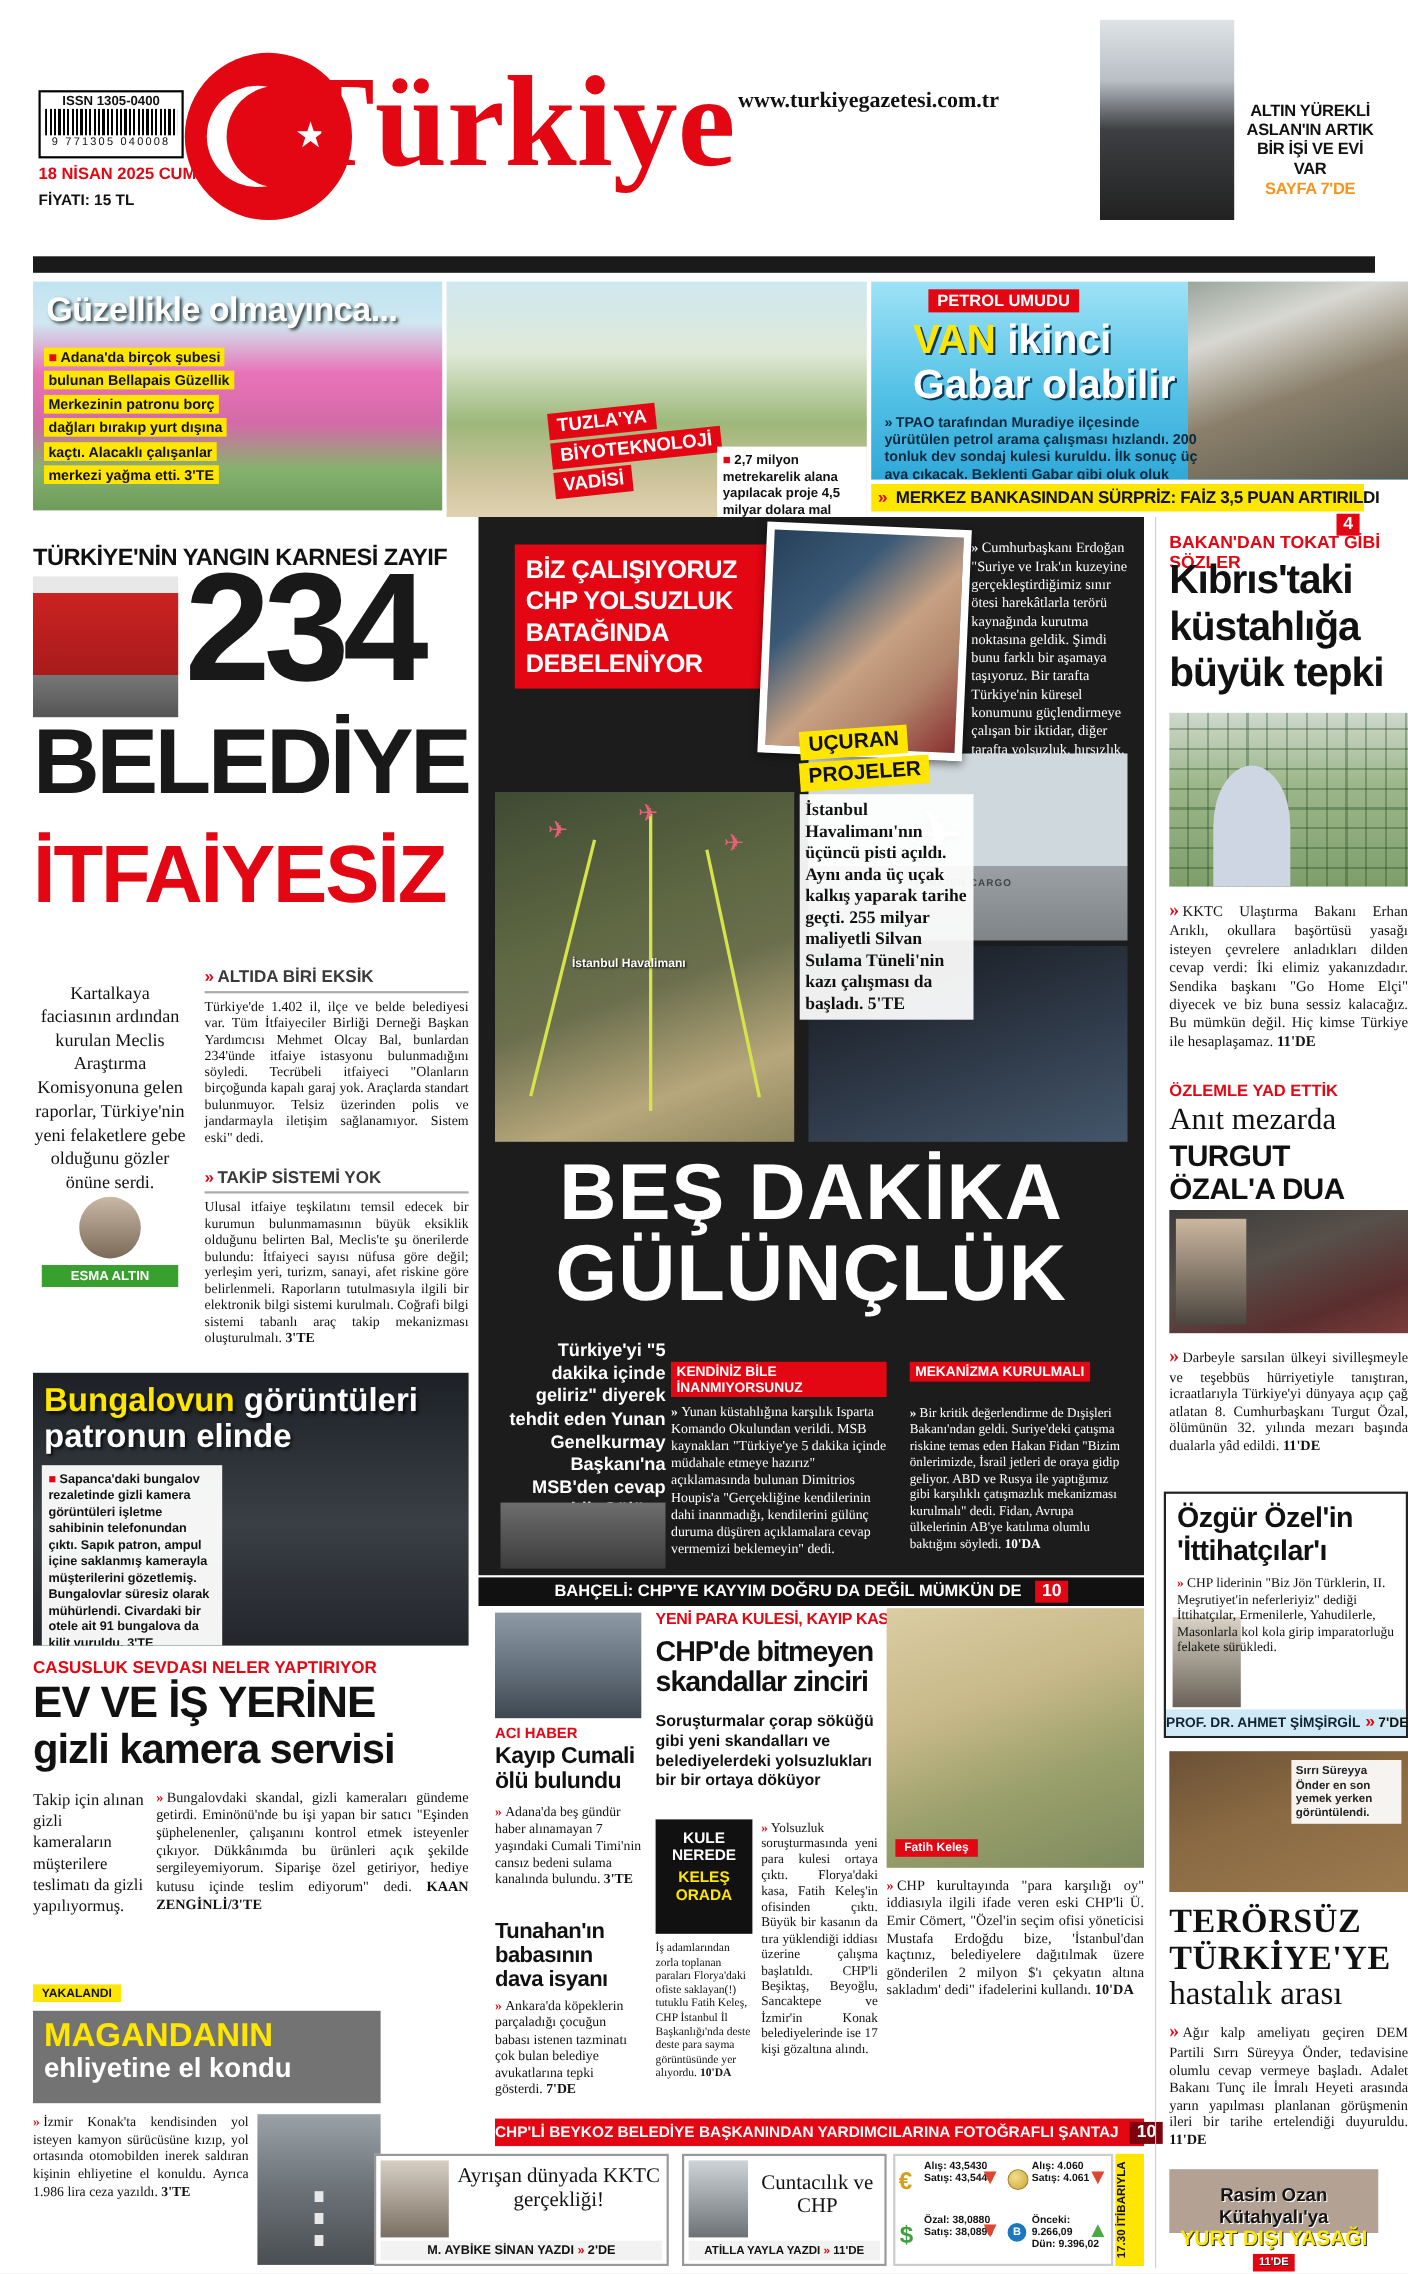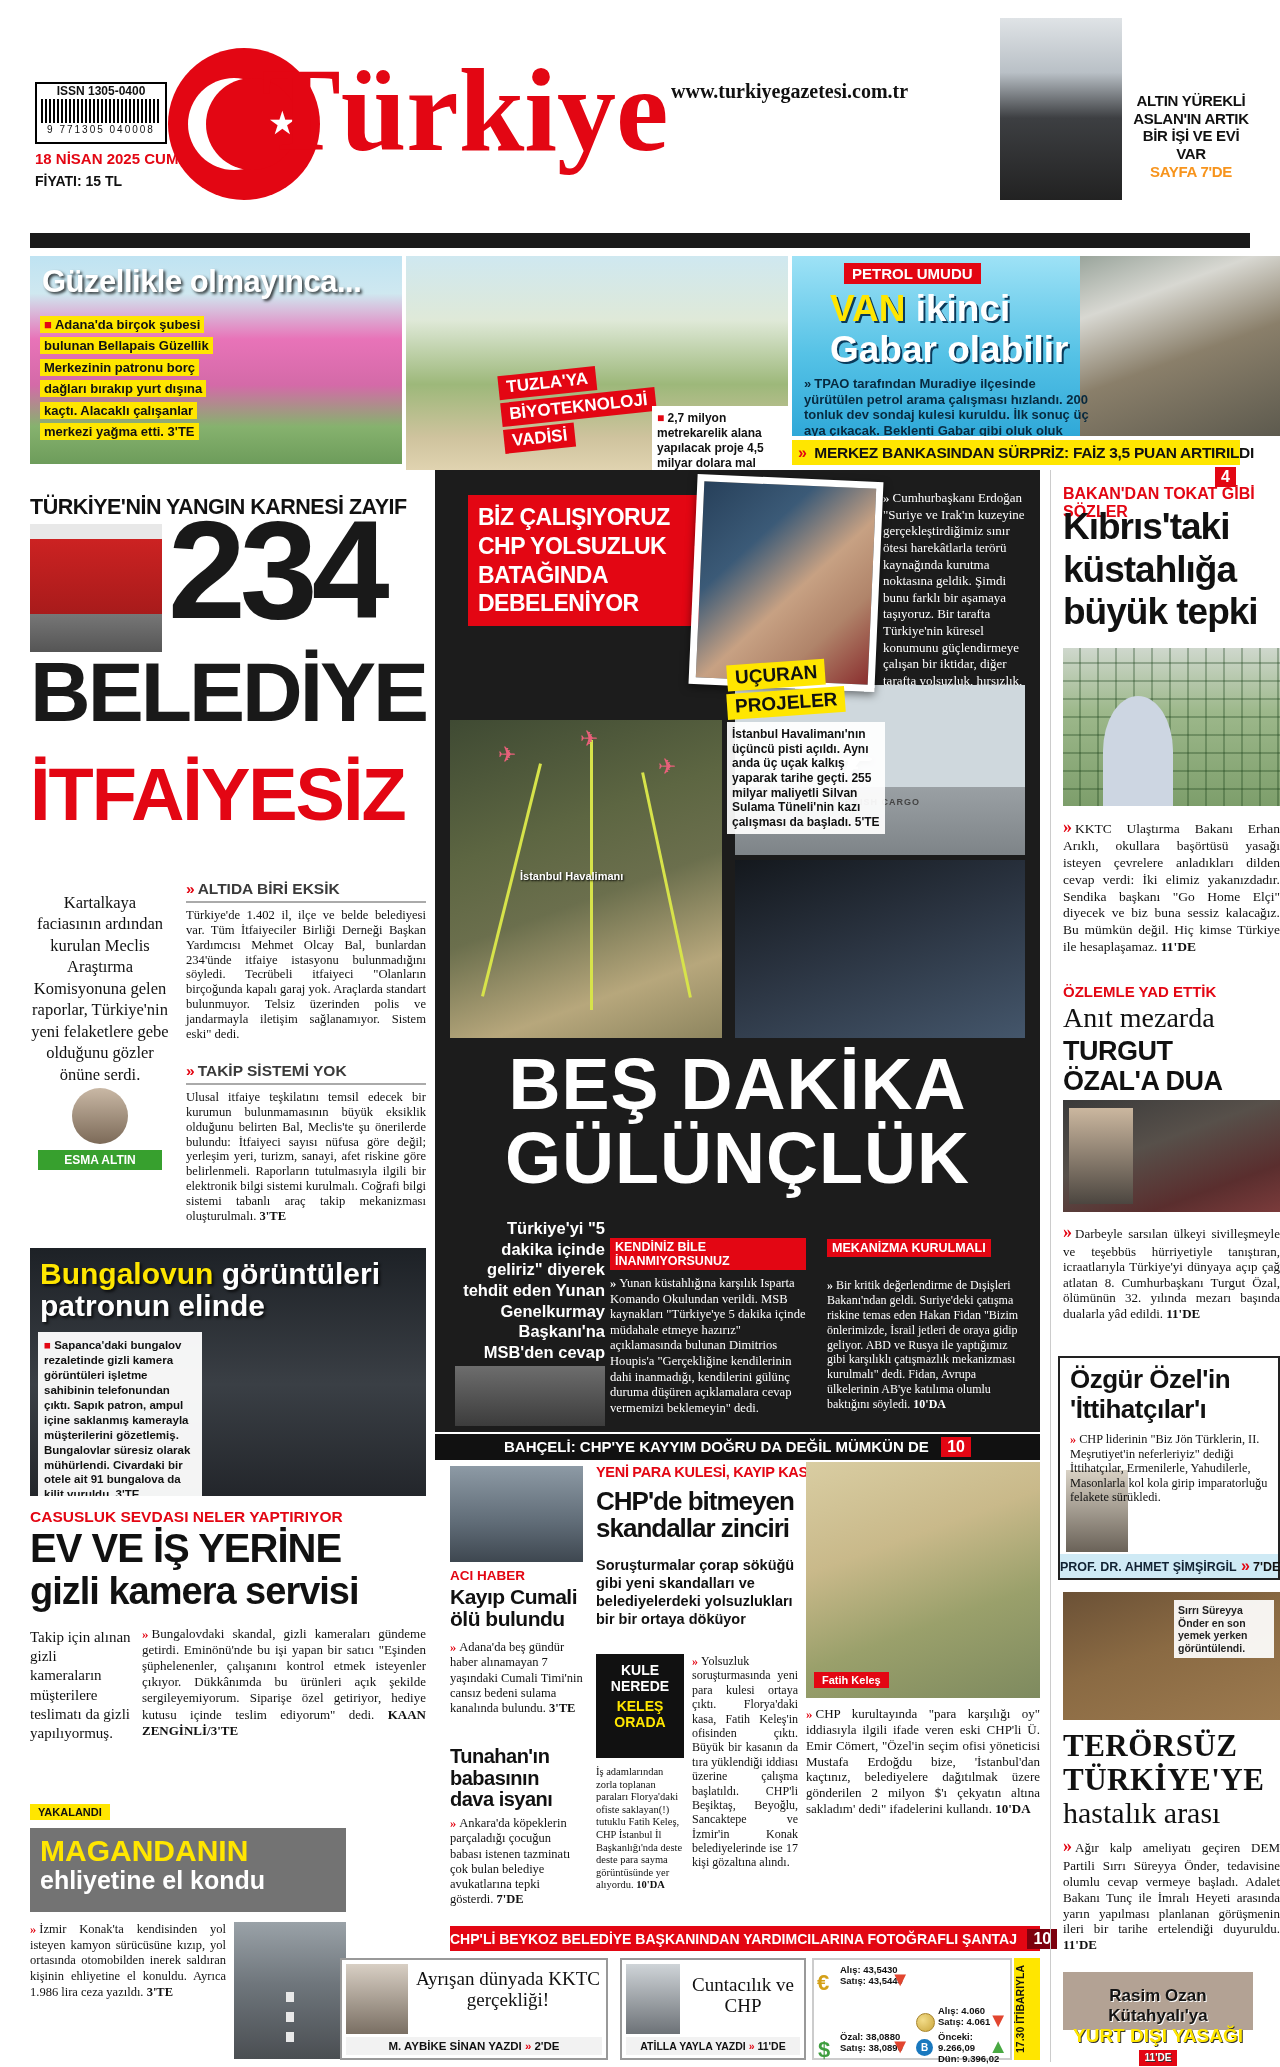--- a/index.html
+++ b/index.html
@@ -143,21 +143,21 @@
 
     <div class="ab" style="left:300px;top:215px;width:290px;height:170px;background:linear-gradient(180deg,#cfd8dd 0%,#cfd8dd 60%,#9aa0a4 60%,#7e8488 100%);">
       <span class="ab" style="left:90px;top:40px;font-size:60px;color:#fff;text-shadow:0 2px 4px rgba(0,0,0,.35);">✈</span>
       <div class="ab" style="left:96px;top:112px;font-size:9px;font-weight:bold;color:#444;letter-spacing:1px;">TURKISH CARGO</div>
     </div>
     <div class="ab" style="left:300px;top:390px;width:290px;height:178px;background:linear-gradient(160deg,#14181d 0%,#2a3340 45%,#44566b 100%);"></div>
 
     <div class="ab" style="left:292px;top:192px;width:158px;z-index:3;">
       <div class="ychip" style="font-size:19px;transform:rotate(-4deg);">UÇURAN</div><br>
       <div class="ychip" style="font-size:19px;transform:rotate(-4deg);margin-top:2px;">PROJELER</div>
-      <div style="margin-top:6px;background:rgba(255,255,255,.93);padding:5px;font-size:12px;font-weight:bold;line-height:1.22;">
+      <div style="margin-top:6px;background:rgba(255,255,255,.93);padding:5px;font-size:16px;font-weight:bold;line-height:1.22;font-family:Liberation Serif, serif;">
         <span>İstanbul Havalimanı'nın üçüncü pisti açıldı. Aynı anda üç uçak kalkış yaparak tarihe geçti. 255 milyar maliyetli Silvan Sulama Tüneli'nin kazı çalışması da başladı.</span>
         <span style="font-weight:900;">5'TE</span>
       </div>
     </div>
 
     <div class="ab" style="left:0;top:578px;width:605px;text-align:center;color:#fff;font-size:72px;font-weight:900;letter-spacing:1px;line-height:1;">BEŞ DAKİKA</div>
     <div class="ab" style="left:0;top:652px;width:605px;text-align:center;color:#fff;font-size:72px;font-weight:900;letter-spacing:1px;line-height:1;">GÜLÜNÇLÜK</div>
 
     <div class="ab" style="left:20px;top:748px;width:150px;text-align:right;color:#fff;font-weight:900;font-size:16.5px;line-height:1.25;">Türkiye'yi "5 dakika içinde geliriz" diyerek tehdit eden Yunan Genelkurmay Başkanı'na MSB'den cevap geldi: Gülünç olmayın.</div>
     <div class="ab" style="left:20px;top:896px;width:150px;height:60px;background:linear-gradient(180deg,#6d6d6d,#3c3c3c);"></div>
@@ -338,21 +338,21 @@
     </div>
   </div>
 
   <div class="ab" style="left:812px;top:1958px;width:200px;height:102px;border:2px solid #ccc;box-sizing:border-box;display:grid;grid-template-columns:1fr 1fr;grid-template-rows:1fr 1fr;background:#fff;">
     <div style="position:relative;padding:4px 2px 0 26px;">
       <span class="ab" style="left:3px;top:10px;font-size:22px;font-weight:bold;color:#d4a017;">€</span>
       <div style="font-size:9.5px;font-weight:bold;">Alış: 43,5430</div>
       <div style="font-size:9.5px;font-weight:bold;">Satış: 43,5440</div>
       <span class="ab" style="right:2px;top:8px;color:#e2452f;font-size:20px;">▼</span>
     </div>
-    <div style="position:relative;padding:4px 2px 0 26px;margin-top:41px;">
+    <div style="position:relative;padding:4px 2px 0 26px;">
       <span class="ab" style="left:4px;top:12px;width:17px;height:17px;border-radius:50%;background:radial-gradient(circle at 35% 35%,#f3dd8a,#caa53a);border:1px solid #a8842a;"></span>
       <div style="font-size:9.5px;font-weight:bold;">Alış: 4.060</div>
       <div style="font-size:9.5px;font-weight:bold;">Satış: 4.061</div>
       <span class="ab" style="right:2px;top:8px;color:#e2452f;font-size:20px;">▼</span>
     </div>
     <div style="position:relative;padding:4px 2px 0 26px;">
       <span class="ab" style="left:4px;top:10px;font-size:22px;font-weight:bold;color:#3f9e3f;">$</span>
       <div style="font-size:9.5px;font-weight:bold;">Özal: 38,0880</div>
       <div style="font-size:9.5px;font-weight:bold;">Satış: 38,0890</div>
       <span class="ab" style="right:2px;top:8px;color:#e2452f;font-size:20px;">▼</span>

